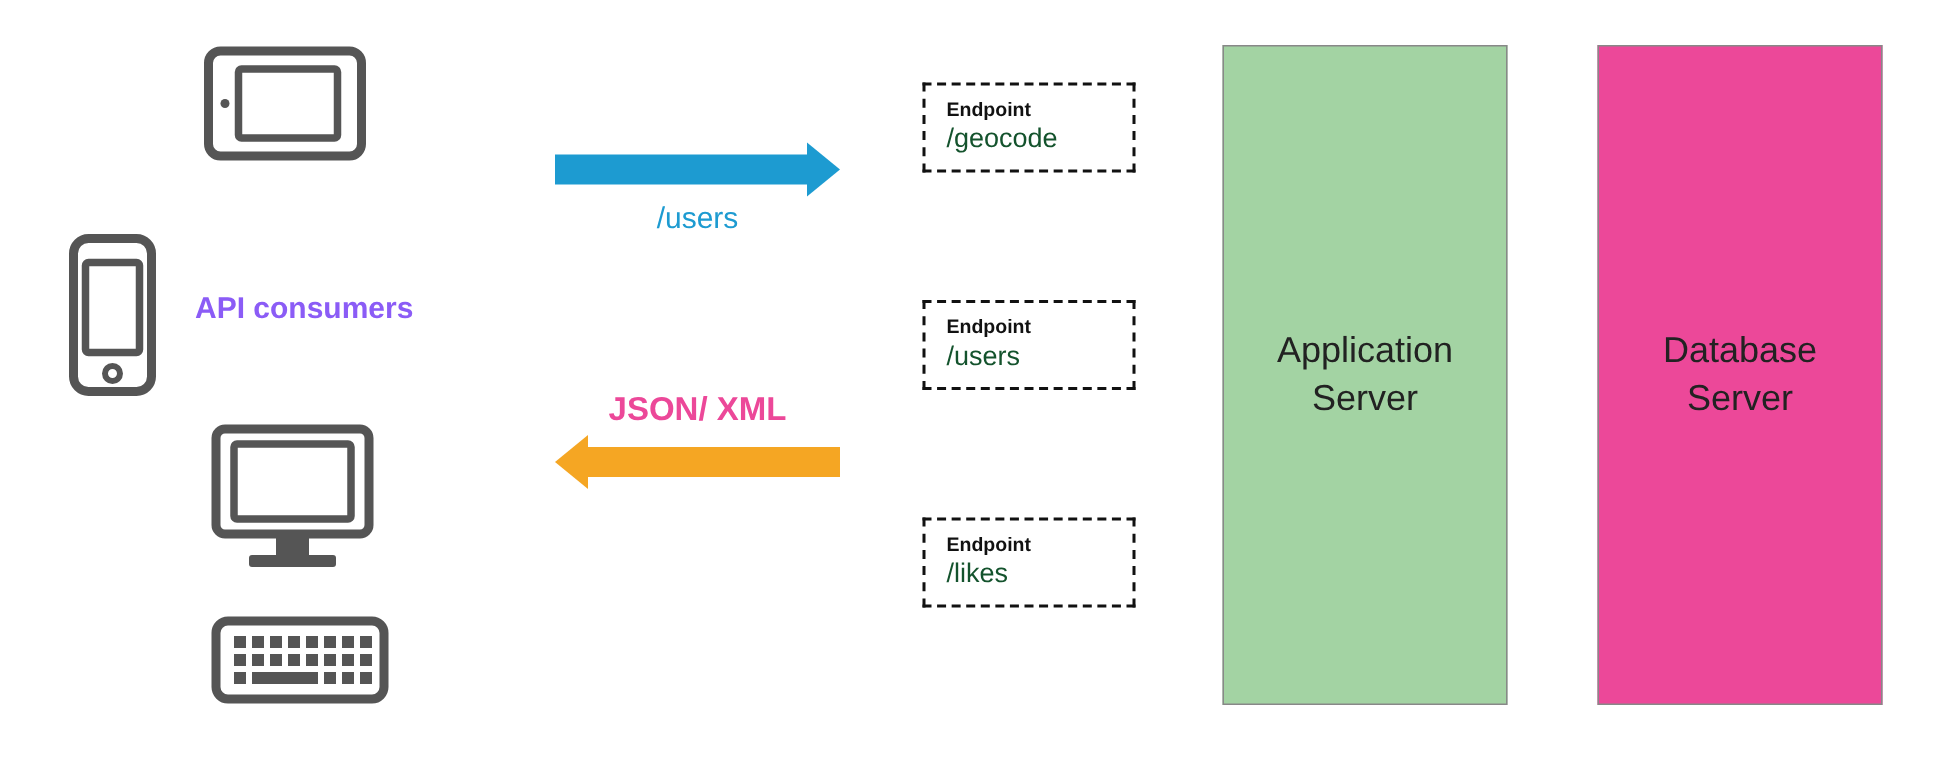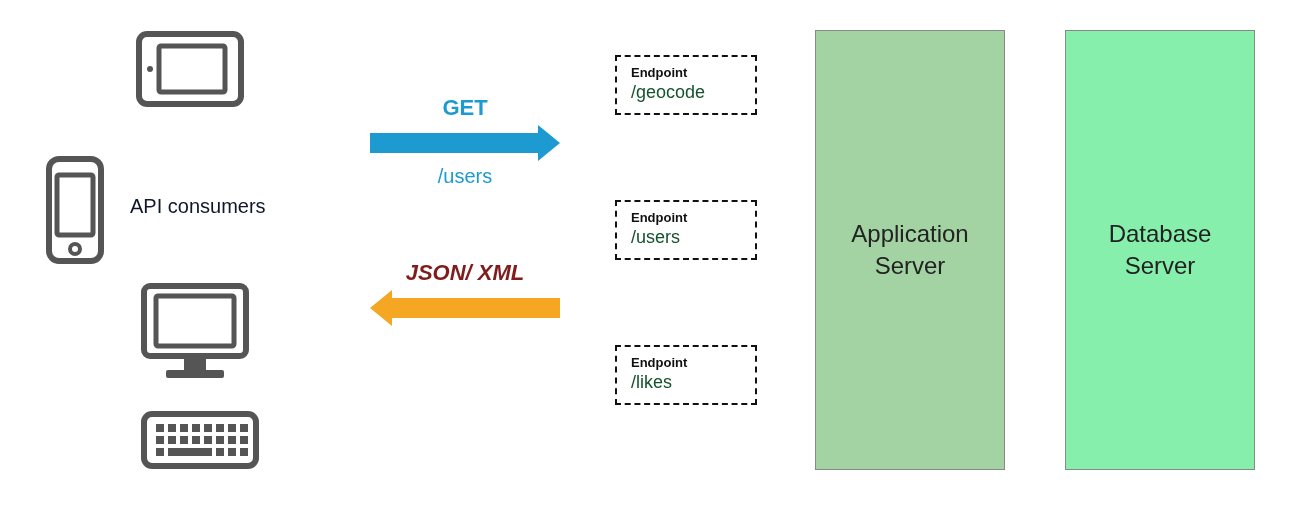--- a/index.html
+++ b/index.html
@@ -13,38 +13,38 @@
   }
   .stage {
     position: relative;
     width: 1300px;
     height: 514px;
   }
   .abs { position: absolute; }
 
   
   .consumers-label {
-    font-weight: normal;
+    font-weight: bold;
     font-size: 20px;
-    color: #0f172a;
+    color: #8b5cf6;
   }
 
   
   .arrow-wrap { text-align: center; }
   .arrow-label-top {
     font-size: 22px;
     font-weight: 600;
     margin-bottom: 4px;
   }
   .arrow-label-bottom {
     font-size: 20px;
     margin-top: 4px;
   }
   .req-color { color: #1d9bd1; }
-  .resp-color { color: #7f1d1d; font-style: italic; }
+  .resp-color { color: #ec4899; }
 
   .arrow {
     position: relative;
     height: 36px;
   }
   .arrow .shaft {
     position: absolute;
     top: 8px;
     height: 20px;
   }
@@ -89,21 +89,21 @@
     align-items: center;
     justify-content: center;
     text-align: center;
     font-size: 24px;
     color: #222;
     line-height: 1.35;
     box-sizing: border-box;
     padding: 4px 10px;
   }
   .app-server { background: #a3d3a3; }
-  .db-server  { background: #86efac; }
+  .db-server  { background: #ec4899; }
 
   .icon-stroke { stroke: #555; fill: none; }
 </style>
 </head>
 <body>
 
 <div class="stage">
 
   <div class="abs" style="left:135px; top:30px;">
     <svg width="110" height="78" viewBox="0 0 110 78">
@@ -155,21 +155,20 @@
           <rect x="76" y="38" width="8" height="8"></rect>
           <rect x="88" y="38" width="8" height="8"></rect>
           <rect x="100" y="38" width="8" height="8"></rect>
       </g>
     </svg>
   </div>
 
   <div class="abs consumers-label" style="left:130px; top:195px;">API consumers</div>
 
   <div class="abs arrow-wrap" style="left:370px; top:95px; width:190px;">
-    <div class="arrow-label-top req-color">GET</div>
     <div class="arrow right">
       <div class="shaft req-bg"></div>
       <div class="head req-head-right"></div>
     </div>
     <div class="arrow-label-bottom req-color">/users</div>
   </div>
 
   <div class="abs arrow-wrap" style="left:370px; top:260px; width:190px;">
     <div class="arrow-label-top resp-color">JSON/ XML</div>
     <div class="arrow left">

